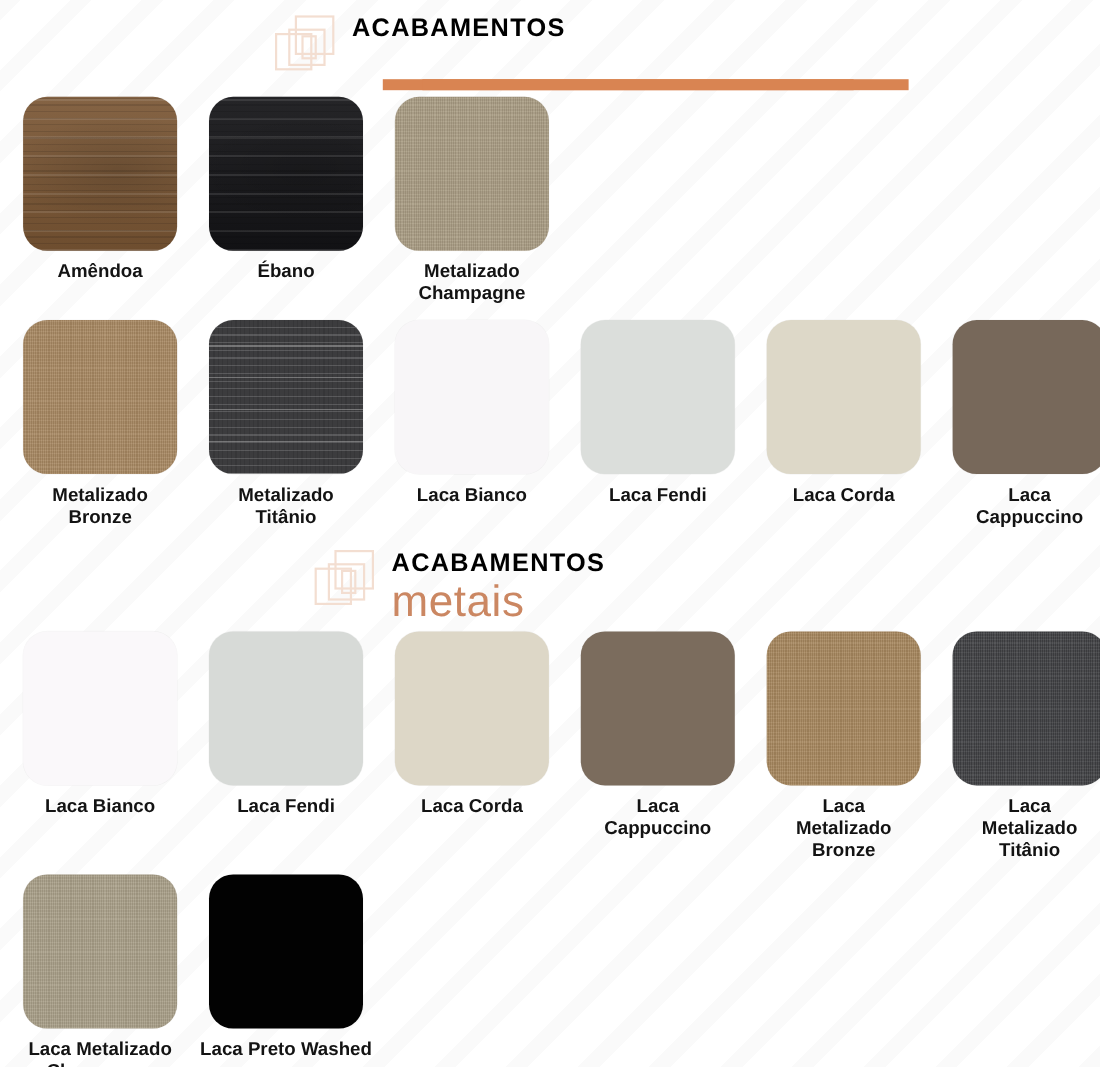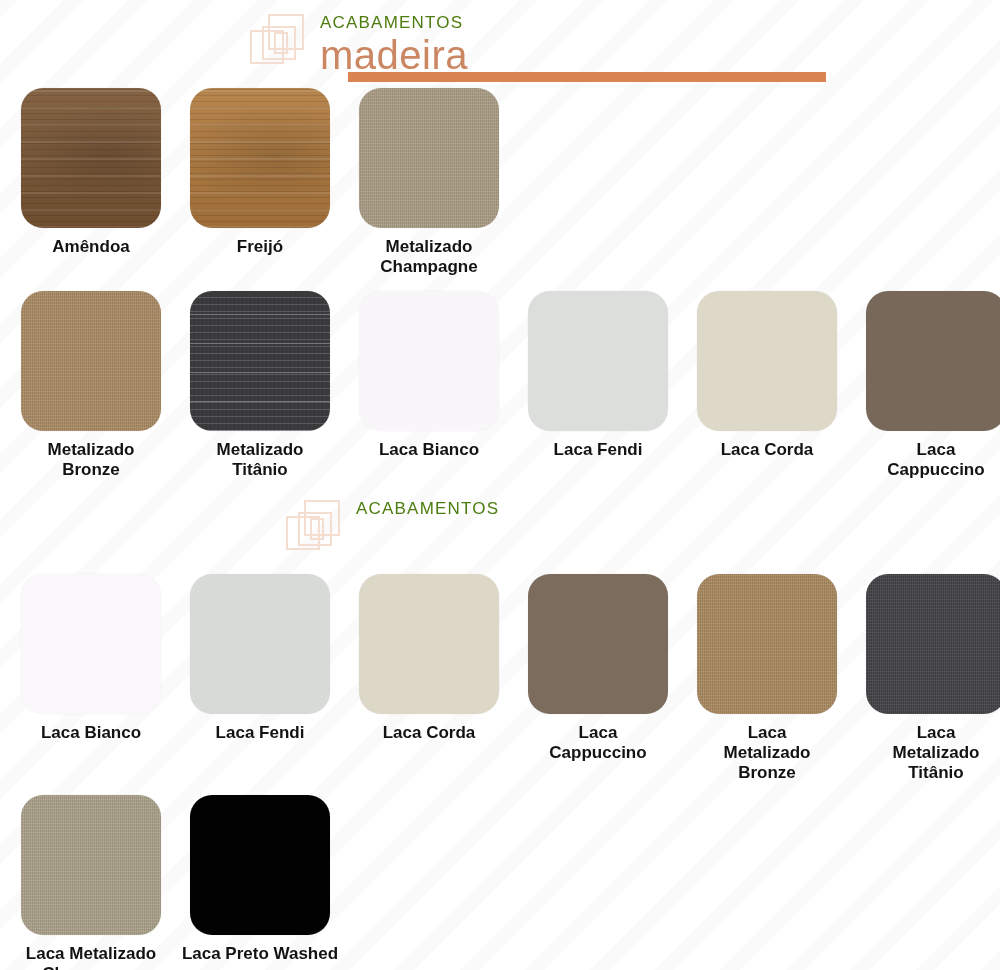--- a/index.html
+++ b/index.html
@@ -60,24 +60,24 @@
   .logo-mark .sq.a { left: 2px;  top: 18px; width: 34px; height: 34px; }
   .logo-mark .sq.b { left: 20px; top: 2px;  width: 36px; height: 36px; }
   .logo-mark .sq.c { left: 14px; top: 14px; width: 34px; height: 34px; }
   .logo-mark .sq.d { left: 26px; top: 20px; width: 14px; height: 22px; }
 
   .header-text {
     margin-left: 6px;
     position: relative;
   }
   .header-kicker {
-    font-size: 17px;
+    font-size: 23px;
     letter-spacing: 1.2px;
-    color: #4d7c0f;
-    font-weight: 400;
+    color: #000000;
+    font-weight: 700;
     line-height: 1;
     padding-top: 6px;
   }
   .header-title {
     font-size: 40px;
     color: #cb8762;
     font-weight: 300;
     line-height: 1;
     margin-top: 4px;
     letter-spacing: 0.5px;
@@ -148,37 +148,36 @@
 
   <div class="section-header hdr-madeira">
     <div class="logo-mark">
       <span class="sq a"></span>
         <span class="sq b"></span>
         <span class="sq c"></span>
         <span class="sq d"></span>
     </div>
     <div class="header-text">
       <div class="header-kicker">ACABAMENTOS</div>
-      <div class="header-title">madeira</div>
     </div>
   </div>
   <div class="rule madeira"></div>
 
   <div class="grid row-wood-1" id="g-0-0">
       <div class="cell">
         <div class="swatch" style="background: rgb(122, 86, 52);">
           <div class="grain" style="background-image:repeating-linear-gradient(0deg,rgba(0,0,0,.11) 0 1px,rgba(0,0,0,0) 1px 6px),repeating-linear-gradient(0deg,rgba(255,255,255,.10) 0 2px,rgba(255,255,255,0) 2px 17px),radial-gradient(120% 60% at 62% 48%,rgba(0,0,0,.13),rgba(0,0,0,0) 60%),linear-gradient(180deg,rgba(255,255,255,.08),rgba(0,0,0,.10));"></div>
         </div>
         <div class="cell-label">Amêndoa</div>
       </div>
       <div class="cell">
-        <div class="swatch" style="background: rgb(176, 122, 62);">
+        <div class="swatch" style="background: rgb(19, 19, 22);">
           <div class="grain" style="background-image:repeating-linear-gradient(0deg,rgba(0,0,0,.11) 0 1px,rgba(0,0,0,0) 1px 6px),repeating-linear-gradient(0deg,rgba(255,255,255,.10) 0 2px,rgba(255,255,255,0) 2px 17px),radial-gradient(120% 60% at 62% 48%,rgba(0,0,0,.13),rgba(0,0,0,0) 60%),linear-gradient(180deg,rgba(255,255,255,.08),rgba(0,0,0,.10));"></div>
         </div>
-        <div class="cell-label">Freijó</div>
+        <div class="cell-label">Ébano</div>
       </div>
       <div class="cell">
         <div class="swatch" style="background: rgb(169, 156, 131);">
           <div class="grain" style="background-image:repeating-linear-gradient(90deg,rgba(255,255,255,.07) 0 1px,rgba(0,0,0,.05) 1px 2px),repeating-linear-gradient(0deg,rgba(255,255,255,.05) 0 1px,rgba(0,0,0,.04) 1px 3px);"></div>
         </div>
         <div class="cell-label">Metalizado
 Champagne</div>
       </div>
     </div>
   <div class="grid row-wood-2" id="g-0-1">
@@ -225,20 +224,21 @@
 
   <div class="section-header hdr-metais">
     <div class="logo-mark">
       <span class="sq a"></span>
         <span class="sq b"></span>
         <span class="sq c"></span>
         <span class="sq d"></span>
     </div>
     <div class="header-text">
       <div class="header-kicker">ACABAMENTOS</div>
+      <div class="header-title">metais</div>
     </div>
   </div>
   <div class="rule metais"></div>
 
   <div class="grid row-metal-1" id="g-1-0">
       <div class="cell">
         <div class="swatch" style="background: rgb(250, 248, 250);">
           <div class="grain" style=""></div>
         </div>
         <div class="cell-label">Laca Bianco</div>

